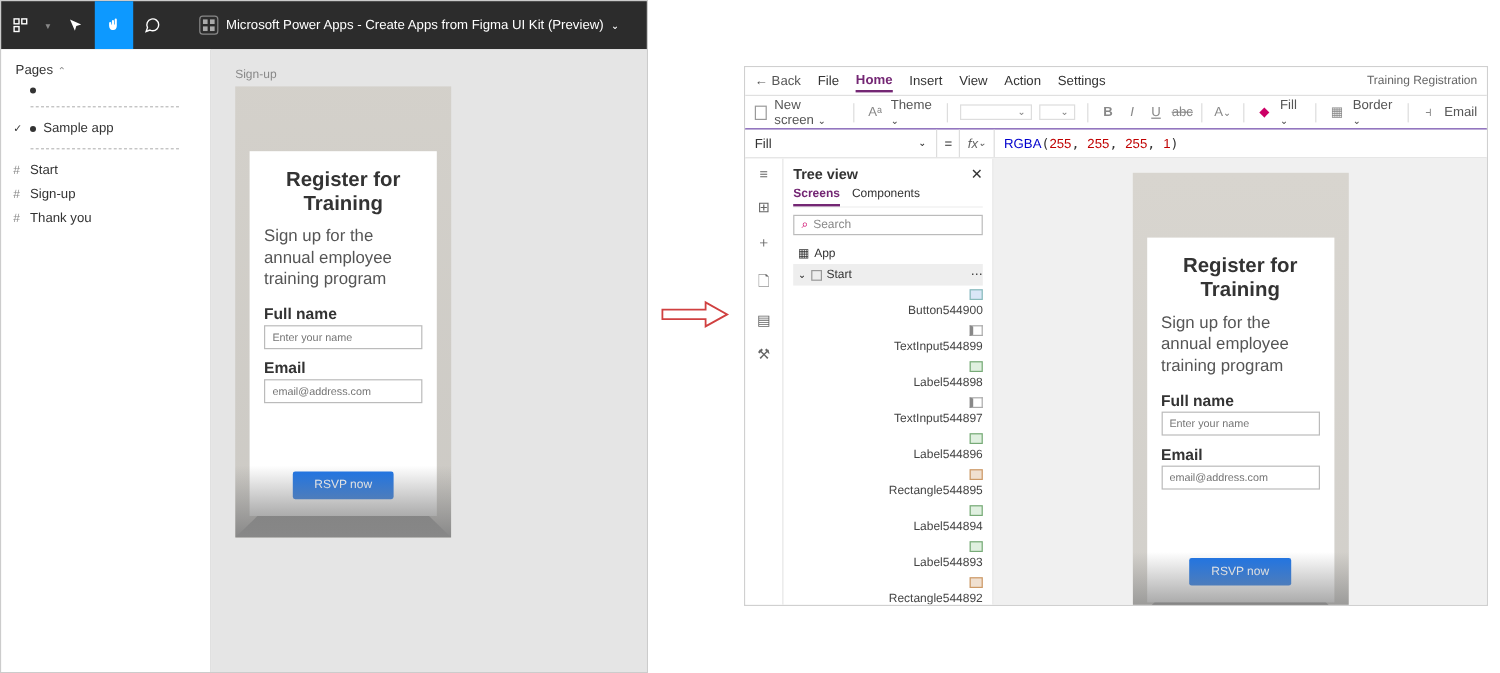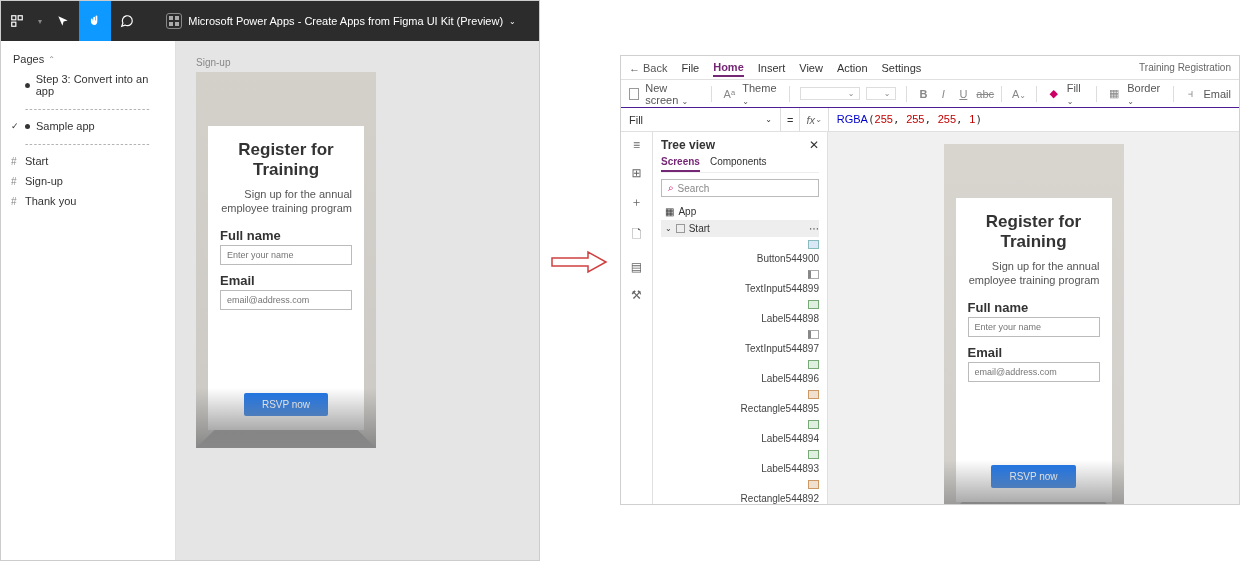--- a/index.html
+++ b/index.html
@@ -23,21 +23,21 @@
 .dashes { padding: 2px 24px; color: #aaa; font-size: 10px; letter-spacing: 1px; overflow: hidden; white-space: nowrap; }
 .figma-canvas { flex: 1; position: relative; background: #e5e5e5; padding: 16px 20px; }
 .frame-label { font-size: 10px; color: #888; margin-bottom: 4px; }
 
 
 .phone { width: 180px; height: 376px; background: linear-gradient(#c9c5bd,#bcb8af); position: relative; color: #333; background-image: linear-gradient(rgba(200,195,185,0.6),rgba(180,175,165,0.5)); overflow: hidden; padding-left: 16px; }
 .phone::after { content:""; position:absolute; left:0; right:0; bottom:0; height:60px; background: linear-gradient(transparent,#888); }
 .phone .road { position:absolute; bottom:0; left:0; right:0; height:70px; background: linear-gradient(#999 0%,#777 100%); clip-path: polygon(40% 0,60% 0,100% 100%,0 100%); }
 .card { position: absolute; left: 12px; right: 12px; top: 54px; bottom: 18px; background: #fff; padding: 14px 12px; font-size: 10px; display: flex; flex-direction: column; }
 .card h2 { text-align: center; font-size: 17px; font-weight: 700; line-height: 1.15; margin-bottom: 8px; }
-.card .sub { text-align: right; font-size: 11px; color: #555; margin-bottom: 12px; line-height: 1.3; }
+.card .sub { text-align: left; font-size: 14px; color: #555; margin-bottom: 12px; line-height: 1.3; }
 .card label { font-size: 13px; font-weight: 600; display: block; margin-bottom: 2px; }
 .card input { width: 100%; border: 1px solid #bbb; padding: 4px 6px; font-size: 9px; margin-bottom: 8px; color: #888; }
 .card .rsvp { margin-top: auto; align-self: center; background: #1a73e8; color: #fff; border: none; padding: 6px 18px; font-size: 10px; border-radius: 2px; }
 
 
 .arrow { position: absolute; left: 550px; top: 250px; width: 60px; height: 24px; }
 
 
 .pa { position: absolute; left: 620px; top: 55px; right: 10px; height: 450px; border: 1px solid #d0d0d0; background: #f5f5f5; display: flex; flex-direction: column; font-size: 11px; color: #333; }
 .pa-menu { height: 24px; background: #fff; border-bottom: 1px solid #e0e0e0; display: flex; align-items: center; gap: 14px; padding: 0 8px; font-size: 11px; }
@@ -118,21 +118,20 @@
     </div>
   </div>
   <div class="figma-body">
     <div class="figma-sidebar">
       <div class="pages-head">
           <span>Pages</span> 
           <span style="font-size:8px;color:#888;">⌃</span>
         </div>
       <div class="page-item">
           <span class="dot"></span>
-          <span>Step 3: Convert into an app</span>
         </div>
       <div class="dashes">-----------------------------</div>
       <div class="page-item">
           <span class="check">✓</span>
           <span class="dot"></span>
           <span>Sample app</span>
         </div>
       <div class="dashes">-----------------------------</div>
       <div class="page-item">
           <span class="hash">#</span>

